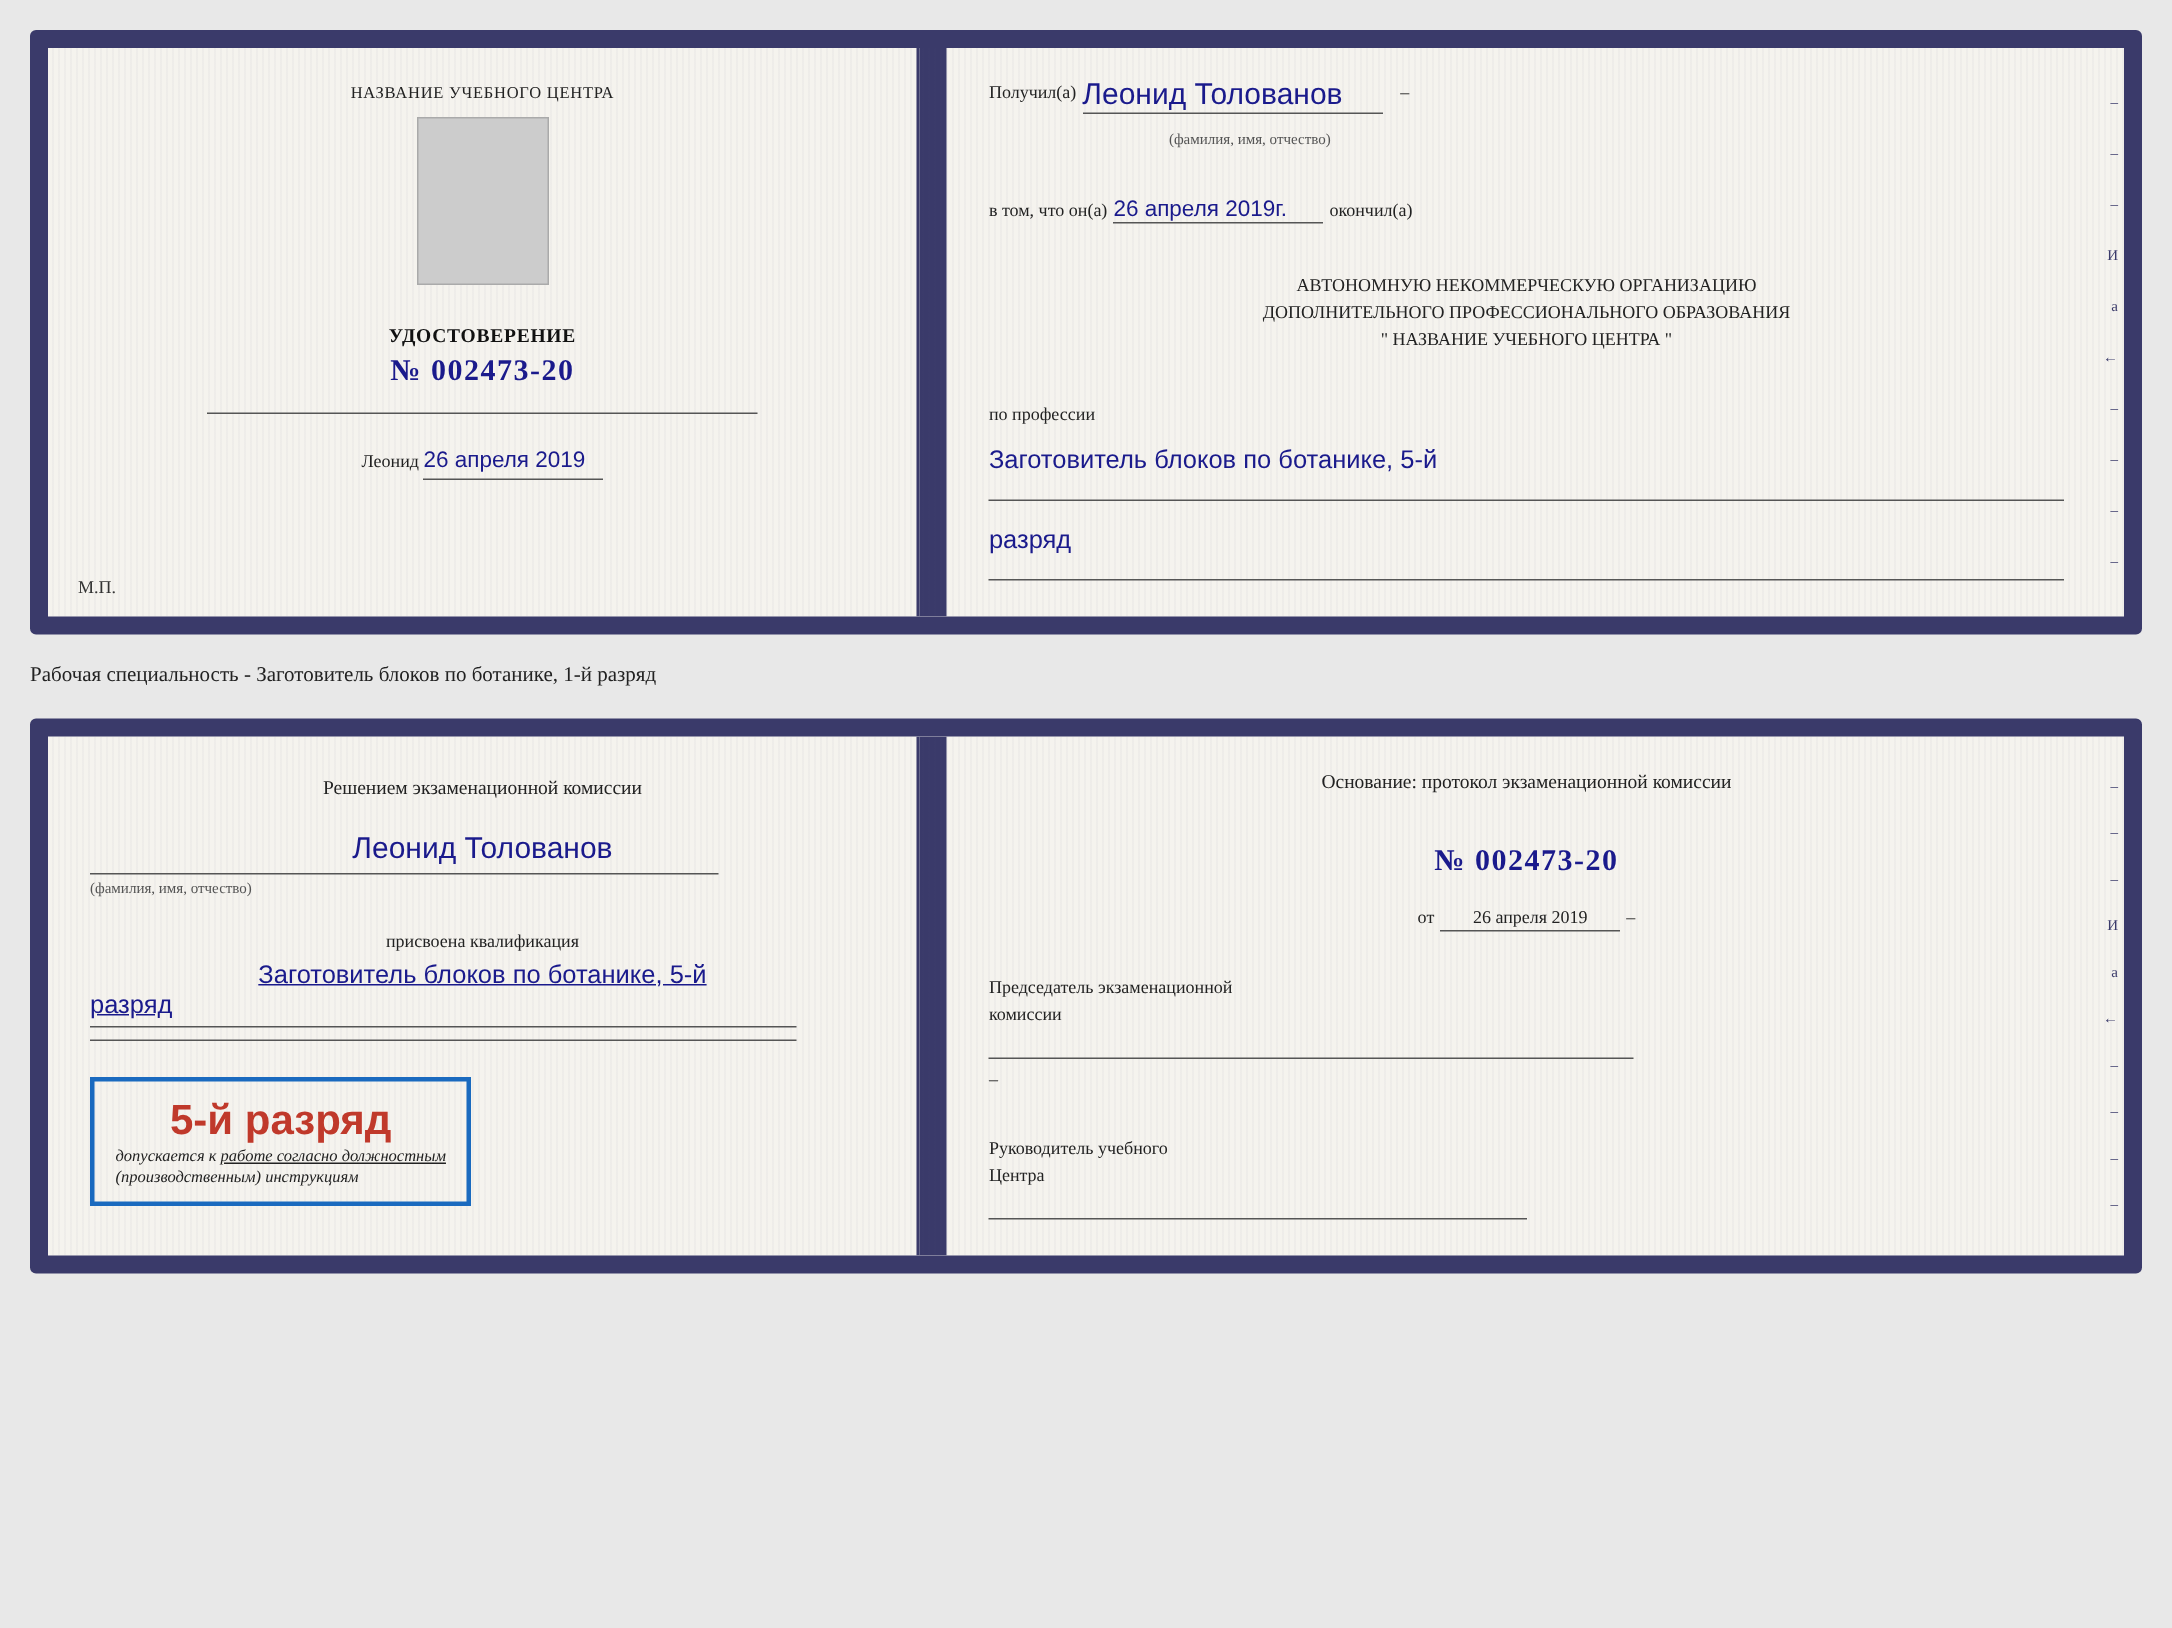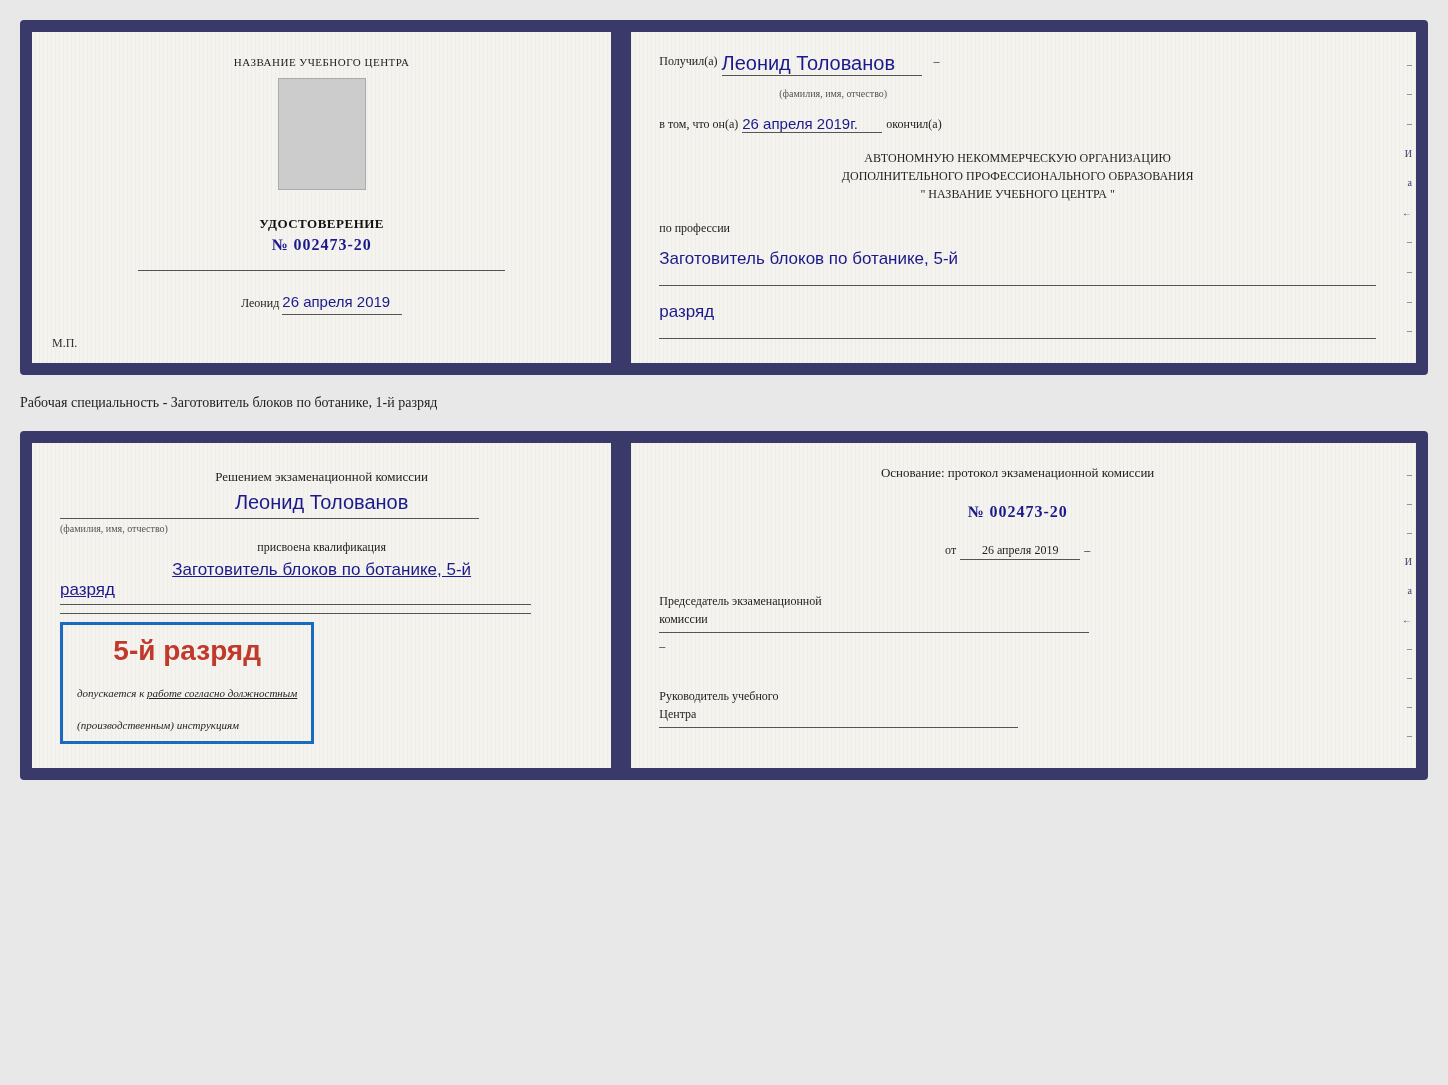--- a/index.html
+++ b/index.html
@@ -130,21 +130,21 @@
     .photo-box {
       width: 88px;
       height: 112px;
       background: #ccc;
       border: 1px solid #aaa;
       margin: 10px 0;
     }
 
     
     .cert-number {
-      font-size: 16px;
+      font-size: 20px;
       font-weight: bold;
       color: #1a1a8c;
       letter-spacing: 1px;
     }
 
     
     .field-line {
       border: none;
       border-bottom: 1px solid #555;
       width: 100%;
@@ -157,21 +157,21 @@
       color: #222;
       padding: 4px 0;
     }
 
     
     .stamp-box {
       border: 3px solid #1a6abf;
       padding: 10px 14px;
       display: inline-flex;
       flex-direction: column;
-      gap: 20px;
+      gap: 2px;
       min-width: 200px;
     }
 
     .stamp-main {
       font-size: 28px;
       font-weight: bold;
       color: #c0392b;
       font-family: Arial, sans-serif;
       text-align: center;
     }
@@ -205,21 +205,21 @@
       padding-right: 30px;
     }
 
     .row-inline {
       display: flex;
       align-items: flex-start;
       gap: 4px;
       flex-wrap: wrap;
     }
 
-    .mt8 { margin-top: 4px; }
+    .mt8 { margin-top: 20px; }
     .mt16 { margin-top: 16px; }
     .mt4 { margin-top: 4px; }
 
     .align-center { text-align: center; }
 
     
     .mp-label {
       position: absolute;
       bottom: 12px;
       left: 20px;
@@ -322,21 +322,21 @@
         <div class="stamp-sub">
           <span>допускается к</span>
           <span style="text-decoration:underline; font-style:italic;">работе согласно должностным</span>
         </div>
         <div class="stamp-sub" style="">(производственным) инструкциям</div>
       </div>
     </div>
 
     <div class="doc-spine"></div>
 
-    <div class="doc-right" style="padding-right: 40px; gap: 16px;">
+    <div class="doc-right" style="padding-right: 40px;">
       <div class="text-body-center" style="font-size:13px;">Основание: протокол экзаменационной комиссии</div>
 
       <div class="cert-number mt8 align-center">
         <span>№</span>
         <span>002473-20</span>
       </div>
 
       <div class="row-inline mt4 align-center" style="justify-content:center;">
         <span class="text-body">от</span>
         <span class="text-body underline-field" style="min-width:120px;">26 апреля 2019</span>

